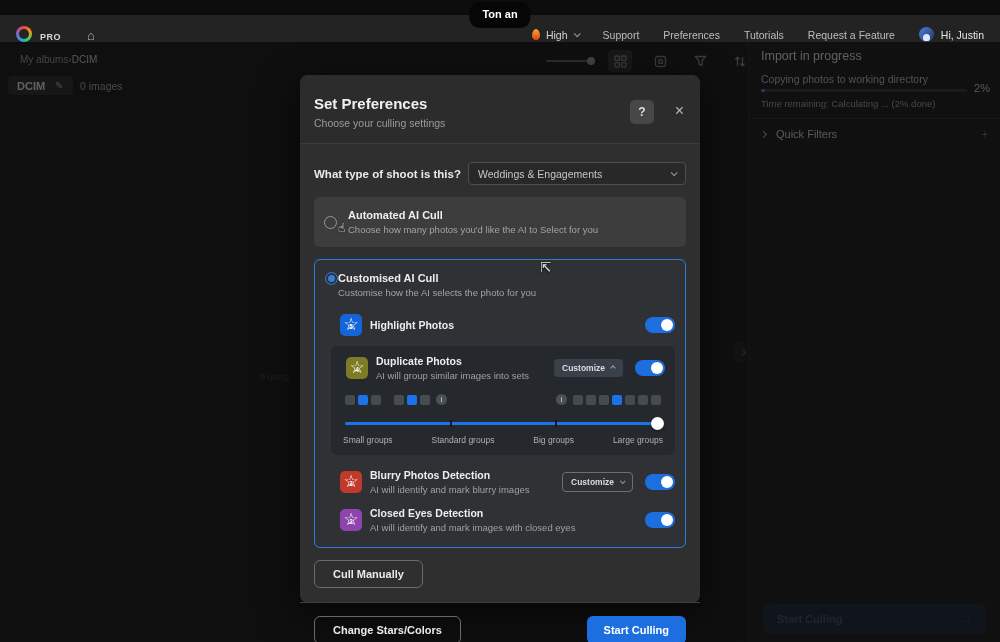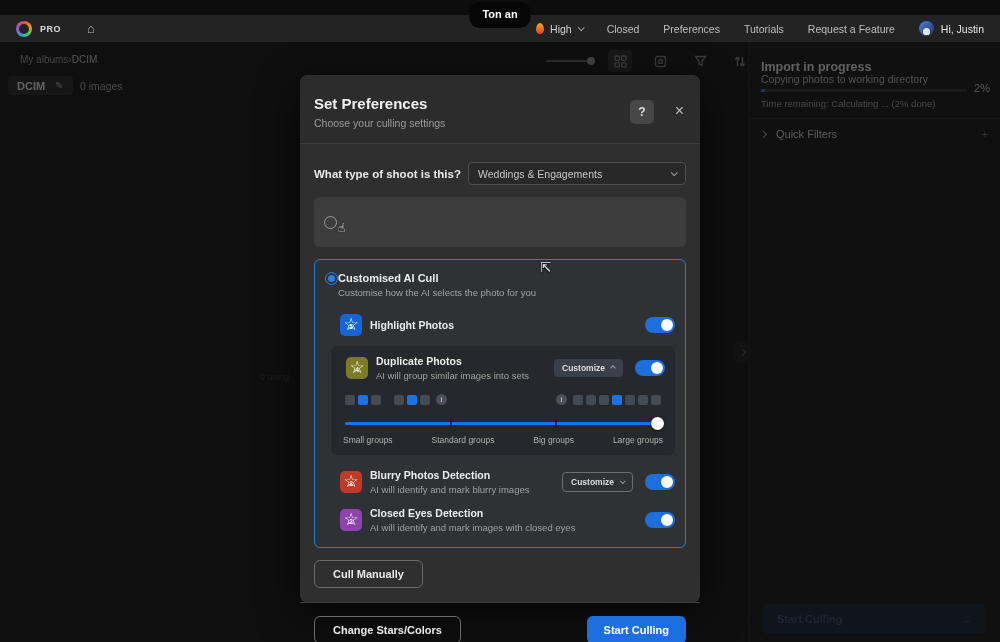--- a/index.html
+++ b/index.html
@@ -7,21 +7,21 @@
   body { font-family:"Liberation Sans","DejaVu Sans",sans-serif; }
   .stage { position:relative; width:1000px; height:642px; background:#141414; overflow:hidden; }
 
   
   .tab-tooltip { position:absolute; top:2px; left:50%; transform:translateX(-50%);
     background:#060606; color:#fff; font-size:11px; font-weight:bold;
     padding:6px 13px 8px; border-radius:10px; z-index:9; }
 
   
   .header { position:absolute; top:15px; left:0; width:100%; height:27px; background:#232323;
-    display:flex; align-items:center; padding:0 16px; z-index:7; }
+    display:flex; align-items:flex-end; padding:0 16px; z-index:7; }
   .logo { width:16px; height:16px; border-radius:50%;
     background:conic-gradient(#e74c3c,#f39c12,#2ecc71,#3498db,#9b59b6,#e74c3c);
     position:relative; }
   .logo::after{ content:""; position:absolute; inset:3px; border-radius:50%; background:#232323; }
   .brand { font-size:9px; font-weight:bold; letter-spacing:.5px; color:#d8d8d8; margin-left:8px; }
   .home { margin-left:26px; color:#b5b5b5; font-size:13px; line-height:1; cursor:default; }
   .hspacer { flex:1; }
   .hright { display:flex; align-items:center; gap:24px; }
   .ai-priority { display:flex; align-items:center; gap:6px; color:#d5d5d5; font-size:10.5px; }
   .flame { width:8px; height:11px; background:linear-gradient(#f5a623,#e0431f);
@@ -46,21 +46,21 @@
   .img-count { position:absolute; top:38px; left:80px; font-size:10.5px; color:#9a9a9a; }
 
   .toolbar { position:absolute; top:8px; left:546px; display:flex; align-items:center; gap:16px; }
   .tslider { width:46px; height:2px; background:#5c5c5c; border-radius:2px; position:relative; }
   .tslider::after{ content:""; position:absolute; right:-3px; top:-3px; width:8px; height:8px; border-radius:50%; background:#8a8a8a; }
   .tbtn { width:24px; height:22px; display:flex; align-items:center; justify-content:center; border-radius:4px; }
   .tbtn.active { background:#2d2d2d; }
   .tbtn svg { stroke:#7a7a7a; fill:none; stroke-width:1.3; }
 
   .rpanel { position:absolute; top:0; right:0; width:252px; bottom:0; background:#1c1c1c; border-left:1px solid #262626; }
-  .rp-title { position:absolute; top:18px; left:12px; font-size:12.5px; font-weight:bold; color:#c9c9c9; }
+  .rp-title { position:absolute; top:7px; left:12px; font-size:12.5px; font-weight:normal; color:#c9c9c9; }
   .rp-status { position:absolute; top:31px; left:12px; font-size:10.5px; color:#a9a9a9; }
   .rp-bar { position:absolute; top:47px; left:12px; width:206px; height:3px; background:#333; border-radius:2px; overflow:hidden; }
   .rp-fill { height:100%; background:#3f6fd0; }
   .rp-pct { position:absolute; top:40px; right:10px; font-size:11px; color:#b3b3b3; }
   .rp-time { position:absolute; top:56px; left:12px; font-size:9.5px; color:#939393;text-align:center; }
   .rp-div { position:absolute; top:76px; left:0; right:0; height:1px; background:#2a2a2a; }
   .rp-qf { position:absolute; top:86px; left:12px; display:flex; align-items:center; gap:10px; font-size:11px; color:#bdbdbd; }
   .rp-plus { position:absolute; top:86px; right:12px; font-size:11px; color:#6b6b6b; }
   .rp-start { position:absolute; bottom:8px; left:14px; right:14px; height:30px; background:#1b2533; border-radius:6px;
     display:flex; align-items:center; justify-content:space-between; padding:0 14px; font-size:11px; font-weight:bold; color:#3b4a66; }
@@ -153,21 +153,21 @@
     <div class="logo"></div>
     <div class="brand">PRO</div>
     <div class="home">⌂</div>
     <div class="hspacer"></div>
     <div class="hright">
       <div class="ai-priority">
         <span class="flame"></span>
         <span>High</span>
         <span class="chev down"></span>
       </div>
-      <span class="navitem">Closed</span>
+      <span class="navitem">Support</span>
       <span class="navitem">Preferences</span>
       <span class="navitem">Tutorials</span>
       <span class="navitem">Request a Feature</span>
       <div class="user">
         <span class="avatar"></span>
         <span>Hi, Justin</span>
       </div>
     </div>
   </div>
 
@@ -259,20 +259,24 @@
         <div class="shoot-label">What type of shoot is this?</div>
         <div class="select">
           <span>Weddings &amp; Engagements</span>
           <span class="chev down"></span>
         </div>
       </div>
 
       
       <div class="card auto">
         <div class="radio"></div>
+        <div>
+          <div class="opt-title">Automated AI Cull</div>
+          <div class="opt-desc">Choose how many photos you'd like the AI to Select for you</div>
+        </div>
         <div class="hand-cursor">☝</div>
       </div>
 
       
       <div class="card custom">
         <div class="arrow-cursor">⇱</div>
         <div class="custom-head">
           <div class="radio sel"></div>
           <div>
             <div class="opt-title">Customised AI Cull</div>

